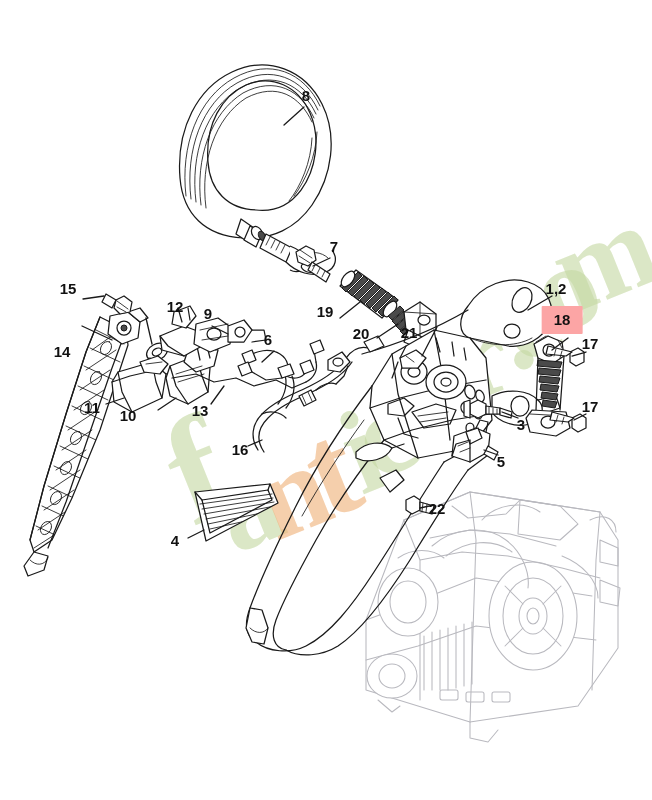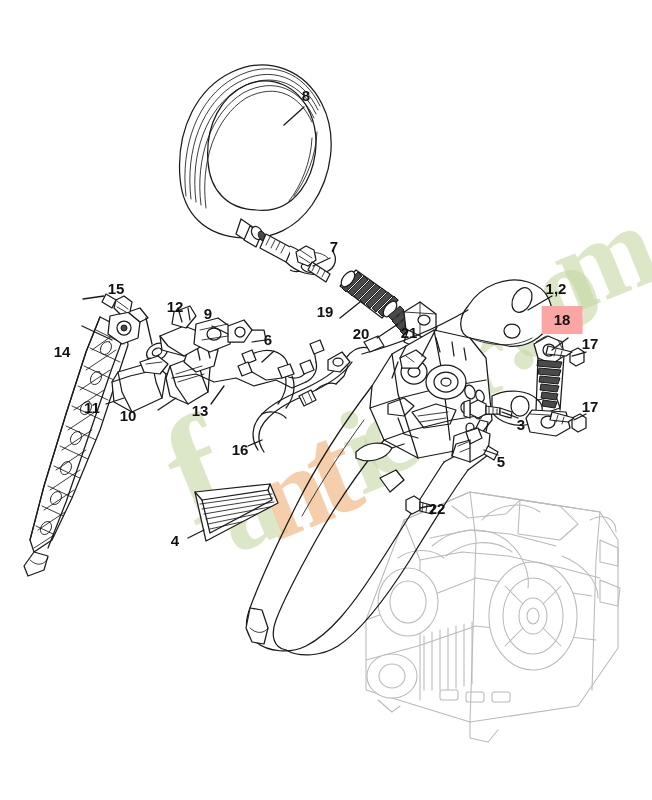--- a/index.html
+++ b/index.html
@@ -455,21 +455,21 @@
       <line x1="211" y1="404" x2="224" y2="386"></line>
       <line x1="248" y1="446" x2="262" y2="440"></line>
       <line x1="188" y1="538" x2="204" y2="530"></line>
       <line x1="434" y1="505" x2="420" y2="508"></line>
     </g>
   </svg>
 
   <div id="callout-layer">
       <div class="label" style="left: 306px; top: 95px; transform: translate(-50%, -50%);">8</div>
       <div class="label" style="left: 334px; top: 246px; transform: translate(-50%, -50%);">7</div>
-      <div class="label" style="left: 68px; top: 288px; transform: translate(-50%, -50%); margin-left: 48px;">15</div>
+      <div class="label" style="left: 68px; top: 288px; transform: translate(-50%, -50%);">15</div>
       <div class="label" style="left: 62px; top: 317px; transform: translate(-50%, -50%); margin-top: 34px;">14</div>
       <div class="label" style="left: 139px; top: 306px; transform: translate(-50%, -50%); margin-left: 36px;">12</div>
       <div class="label" style="left: 208px; top: 313px; transform: translate(-50%, -50%);">9</div>
       <div class="label" style="left: 268px; top: 339px; transform: translate(-50%, -50%);">6</div>
       <div class="label" style="left: 325px; top: 311px; transform: translate(-50%, -50%);">19</div>
       <div class="label" style="left: 361px; top: 333px; transform: translate(-50%, -50%);">20</div>
       <div class="label" style="left: 409px; top: 314px; transform: translate(-50%, -50%); margin-top: 18px;">21</div>
       <div class="label" style="left: 556px; top: 288px; transform: translate(-50%, -50%);">1,2</div>
       <div class="label hl" style="left: 562px; top: 320px; transform: translate(-50%, -50%);">18</div>
       <div class="label" style="left: 590px; top: 343px; transform: translate(-50%, -50%);">17</div>

